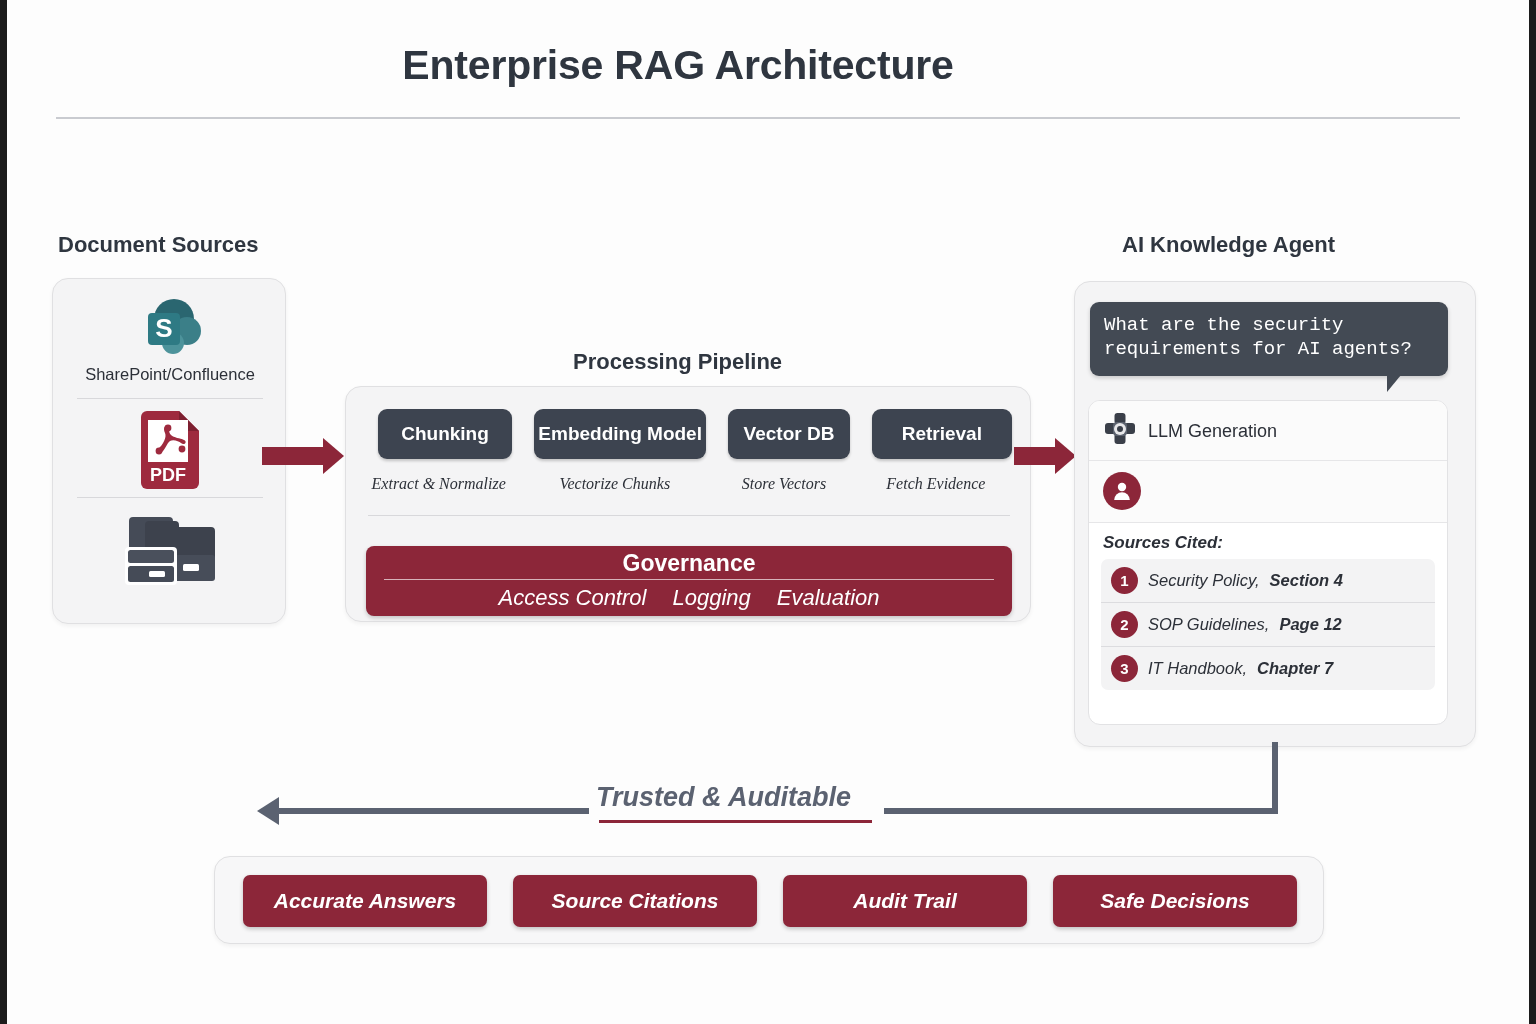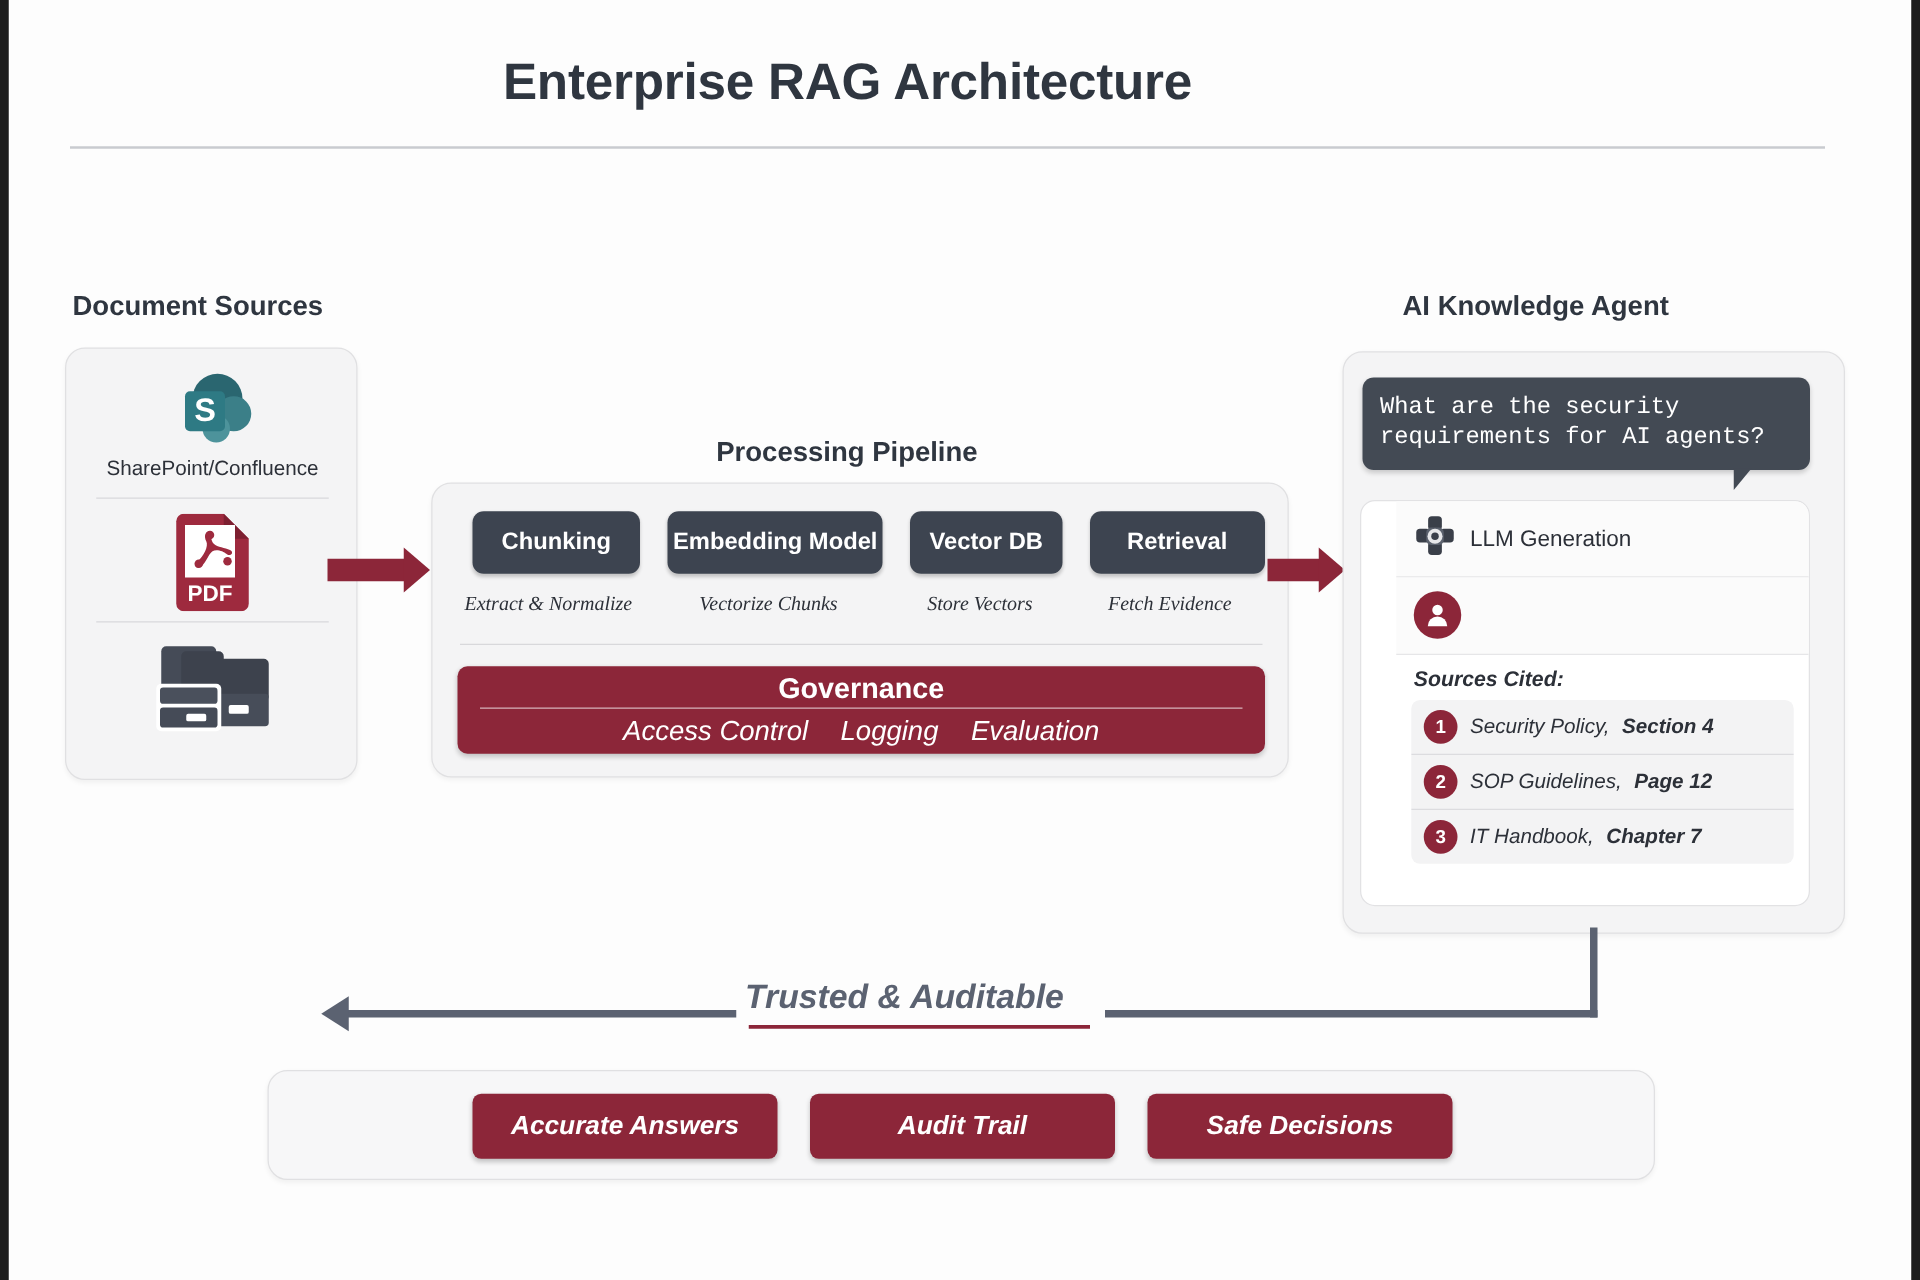--- a/index.html
+++ b/index.html
@@ -136,21 +136,21 @@
     white-space: nowrap;
   }
   .pipeline-divider {
     position: absolute;
     left: 22px; top: 128px;
     width: 642px; height: 1px;
     background: #d8d8db;
   }
   #governance-box {
     position: absolute;
-    left: 20px; top: 146px;
+    left: 20px; top: 159px;
     width: 646px; height: 70px;
     background: #8c2639;
     border-radius: 8px;
     box-shadow: 0 2px 4px rgba(0,0,0,0.2);
     text-align: center;
     box-sizing: border-box;
   }
   #governance-title {
     font-size: 23px;
     font-weight: bold;
@@ -200,21 +200,20 @@
   }
   #answer-panel {
     position: absolute;
     left: 1088px; top: 400px;
     width: 360px; height: 325px;
     background: #ffffff;
     border: 1.5px solid #e2e2e4;
     border-radius: 12px;
     box-sizing: border-box;
     overflow: hidden;
-    padding-left: 28px;
   }
   #llm-row {
     display: flex;
     align-items: center;
     gap: 11px;
     padding: 11px 14px 10px 14px;
     border-bottom: 1.5px solid #e6e6e8;
     background: #fbfbfb;
   }
   #llm-label {
@@ -507,17 +506,18 @@
   <div class="feedback-line" id="feedback-vert"></div>
   <div class="feedback-line" id="feedback-horiz-right"></div>
   <div class="feedback-line" id="feedback-horiz-left"></div>
   <div id="feedback-arrowhead"></div>
   <div id="feedback-label">Trusted &amp; Auditable</div>
   <div id="feedback-label-underline"></div>
 
   <div class="card" id="outcomes-card">
     <div id="outcomes-row">
       <div class="outcome-chip">Accurate Answers</div>
+      <div class="outcome-chip">Source Citations</div>
       <div class="outcome-chip">Audit Trail</div>
       <div class="outcome-chip">Safe Decisions</div>
     </div>
   </div>
 </div>
 
 </body></html>

